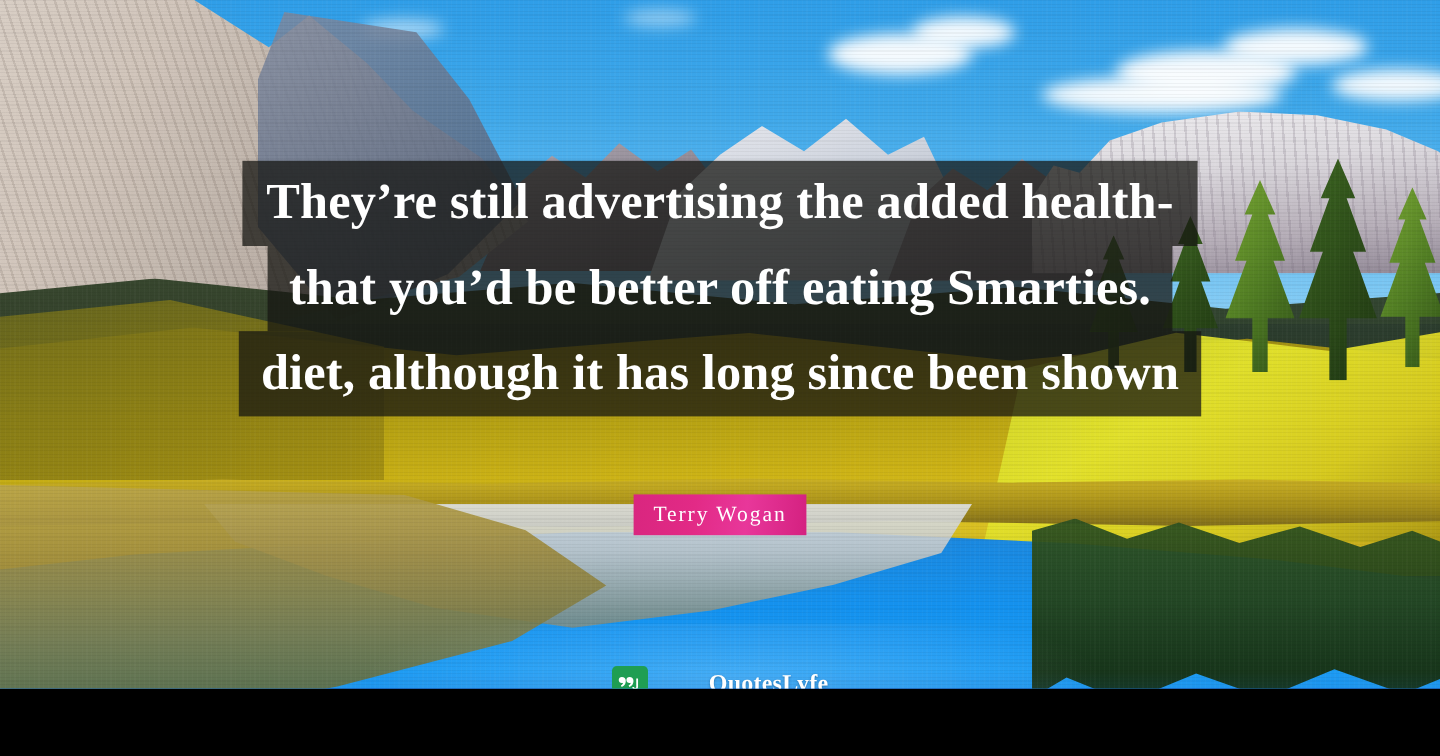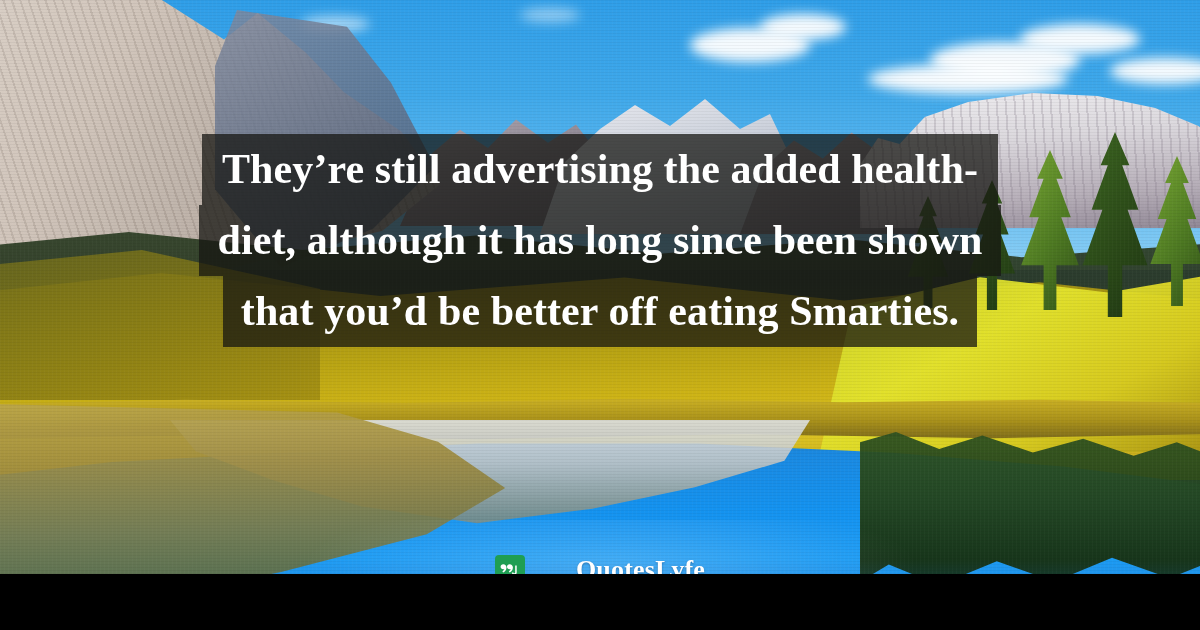--- a/index.html
+++ b/index.html
@@ -239,21 +239,21 @@
     background: #1f9e53;
     border-radius: 4px;
     display:flex; align-items:center; justify-content:center;
     flex: 0 0 auto;
   }
   .logo-mark svg { display:block; }
   .logo-text {
     color:#ffffff;
     font-family:"Liberation Serif","DejaVu Serif",serif;
     font-weight:700;
-    font-size: 26px;
+    font-size: 20px;
     letter-spacing: .2px;
     text-shadow: 0 1px 2px rgba(0,40,80,.45);
     margin-left: 43px;
   }
 </style>
 </head>
 <body>
 
 <div class="card">
 
@@ -302,27 +302,30 @@
     <div class="water-sheen"></div>
 
     <div class="grain"></div>
   </div>
 
   <div class="quote-block">
     <div class="qline l1">
       <span>They’re still advertising the added health-</span>
     </div>
     <div class="qline">
+      <span>that you’d be better off eating Smarties.</span>
+    </div>
+    <div class="qline">
       <span>diet, although it has long since been shown</span>
     </div>
-    <div class="qline">
-      <span>that you’d be better off eating Smarties.</span>
-    </div>
   </div>
 
+  <div class="author-wrap">
+    <span class="author">Terry Wogan</span>
+  </div>
 
   <div class="logo">
     <span class="logo-mark">
       <svg width="22" height="22" viewBox="0 0 22 22" aria-hidden="true">
         <path d="M4.2 5.2c-1.5 0-2.6 1.1-2.6 2.5S2.7 10.2 4.2 10.2c.4 0 .8-.1 1.1-.2-.2 1-.9 1.8-1.9 2.3l.7 1.2c2.1-.9 3.4-2.7 3.4-5.1 0-1.9-1.3-3.2-3.3-3.2z" fill="#ffffff"></path>
         <path d="M10.6 5.2c-1.5 0-2.6 1.1-2.6 2.5s1.1 2.5 2.6 2.5c.4 0 .8-.1 1.1-.2-.2 1-.9 1.8-1.9 2.3l.7 1.2c2.1-.9 3.4-2.7 3.4-5.1 0-1.9-1.3-3.2-3.3-3.2z" fill="#ffffff"></path>
         <path d="M16.2 6.4v7.2c0 .5-.4.9-.9.9s-.9-.4-.9-.9h-1.5c0 1.3 1.1 2.4 2.4 2.4s2.4-1.1 2.4-2.4V6.4h-1.5z" fill="#ffffff"></path>
         <path d="M15.3 18.1l-2.1-2.6h4.2l-2.1 2.6z" fill="#ffffff"></path>
       </svg>
     </span>

